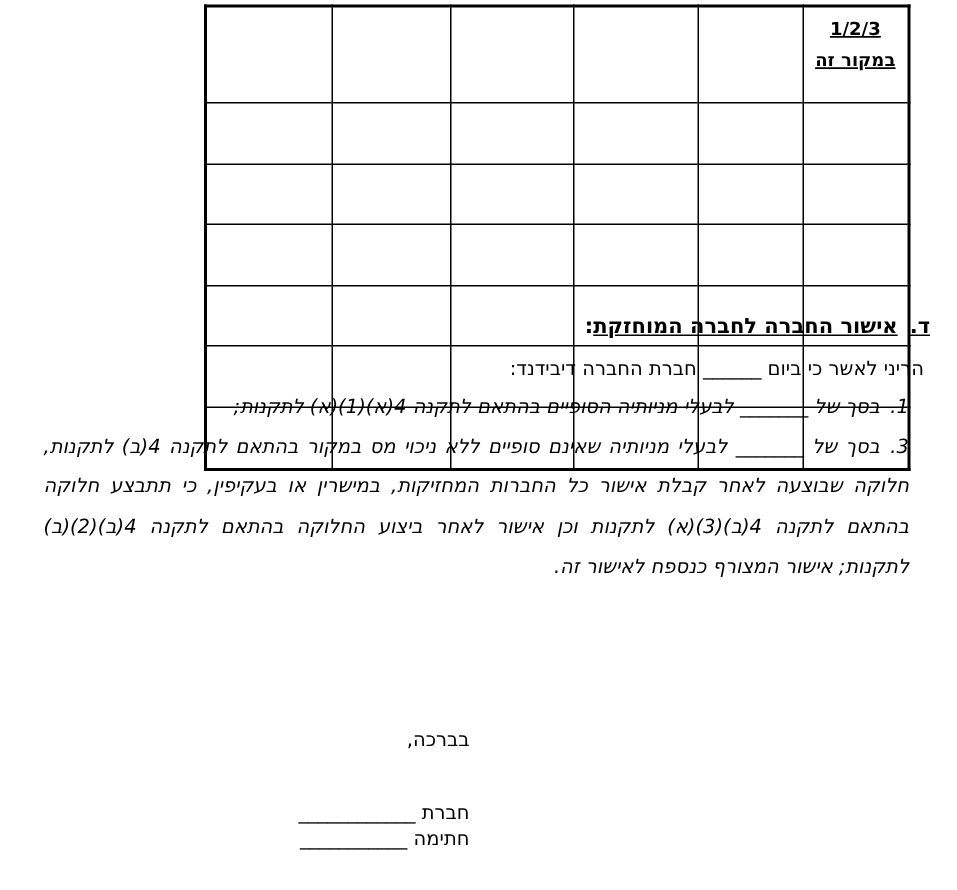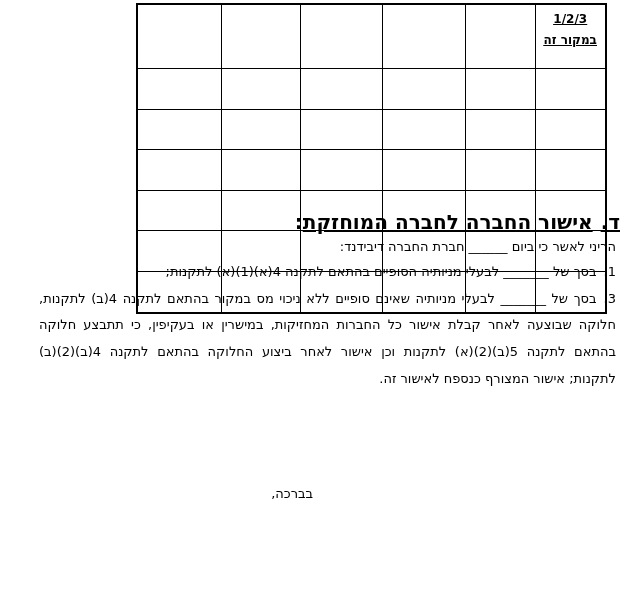--- a/index.html
+++ b/index.html
@@ -13,29 +13,29 @@
     position:absolute;left:136px;top:3px;
     border-collapse:collapse;table-layout:fixed;
     border:2px solid #000;
   }
   .grid td{border:1.5px solid #000;padding:8px;text-decoration:underline;}
   .grid tr.hdr td{height:47px;}
   .grid tr.brow td{height:23.6px;}
   .hcell{vertical-align:top;text-align:center;font-weight:bold;font-size:12px;padding-top:4px !important;}
   .hline{text-decoration:underline;line-height:21px;white-space:nowrap;}
   
-  .heading{position:absolute;right:18px;top:210px;font-size:20px;font-weight:bold;white-space:nowrap;}
+  .heading{position:absolute;right:18px;top:210px;font-size:14px;font-weight:bold;white-space:nowrap;}
   .u{text-decoration:underline;}
   .marker{padding-left:8px;}
   
   .intro{position:absolute;right:22px;top:239px;white-space:nowrap;}
   
   .items{
-    position:absolute;right:22px;top:259px;width:577px;
-    text-align:justify;line-height:26.7px;
+    position:absolute;right:32px;top:259px;width:577px;
+    text-align:justify;line-height:26.7px;font-style:italic;
   }
   .item{margin:0;padding:0;}
   .num{padding-left:7px;}
   
   .closing{position:absolute;right:325px;top:486px;}
   .sig{position:absolute;right:325px;top:535px;line-height:16.5px;}
   .sigline{white-space:nowrap;}
 </style>
 </head>
 <body>
@@ -113,19 +113,23 @@
         </tr>
       </tbody>
   </table>
 
   <div class="heading"><span class="u"><span class="marker">ד.</span><span>אישור החברה לחברה המוחזקת</span></span><span>:</span></div>
 
   <div class="intro">הריני לאשר כי ביום ______ חברת החברה דיבידנד:</div>
 
   <div class="items">
     <p class="item"><span class="num">1.</span><span>בסך של _______ לבעלי מניותיה הסופיים בהתאם לתקנה 4(א)(1)(א) לתקנות;</span></p>
-    <p class="item"><span class="num">3.</span><span>בסך של _______ לבעלי מניותיה שאינם סופיים ללא ניכוי מס במקור בהתאם לתקנה 4(ב) לתקנות, חלוקה שבוצעה לאחר קבלת אישור כל החברות המחזיקות, במישרין או בעקיפין, כי תתבצע חלוקה בהתאם לתקנה 5(ב)(2)(א) לתקנות וכן אישור לאחר ביצוע החלוקה בהתאם לתקנה 4(ב)(2)(ב) לתקנות; אישור המצורף כנספח לאישור זה.</span></p>
+    <p class="item"><span class="num">3.</span><span>בסך של _______ לבעלי מניותיה שאינם סופיים ללא ניכוי מס במקור בהתאם לתקנה 4(ב) לתקנות, חלוקה שבוצעה לאחר קבלת אישור כל החברות המחזיקות, במישרין או בעקיפין, כי תתבצע חלוקה בהתאם לתקנה 4(ב)(3)(א) לתקנות וכן אישור לאחר ביצוע החלוקה בהתאם לתקנה 4(ב)(2)(ב) לתקנות; אישור המצורף כנספח לאישור זה.</span></p>
   </div>
 
   <div class="closing">בברכה,</div>
 
+  <div class="sig">
+    <div class="sigline"><span>חברת</span> <span>____________</span></div>
+    <div class="sigline"><span>חתימה</span> <span>___________</span></div>
+  </div>
 
 </div>
 
 </body></html>

